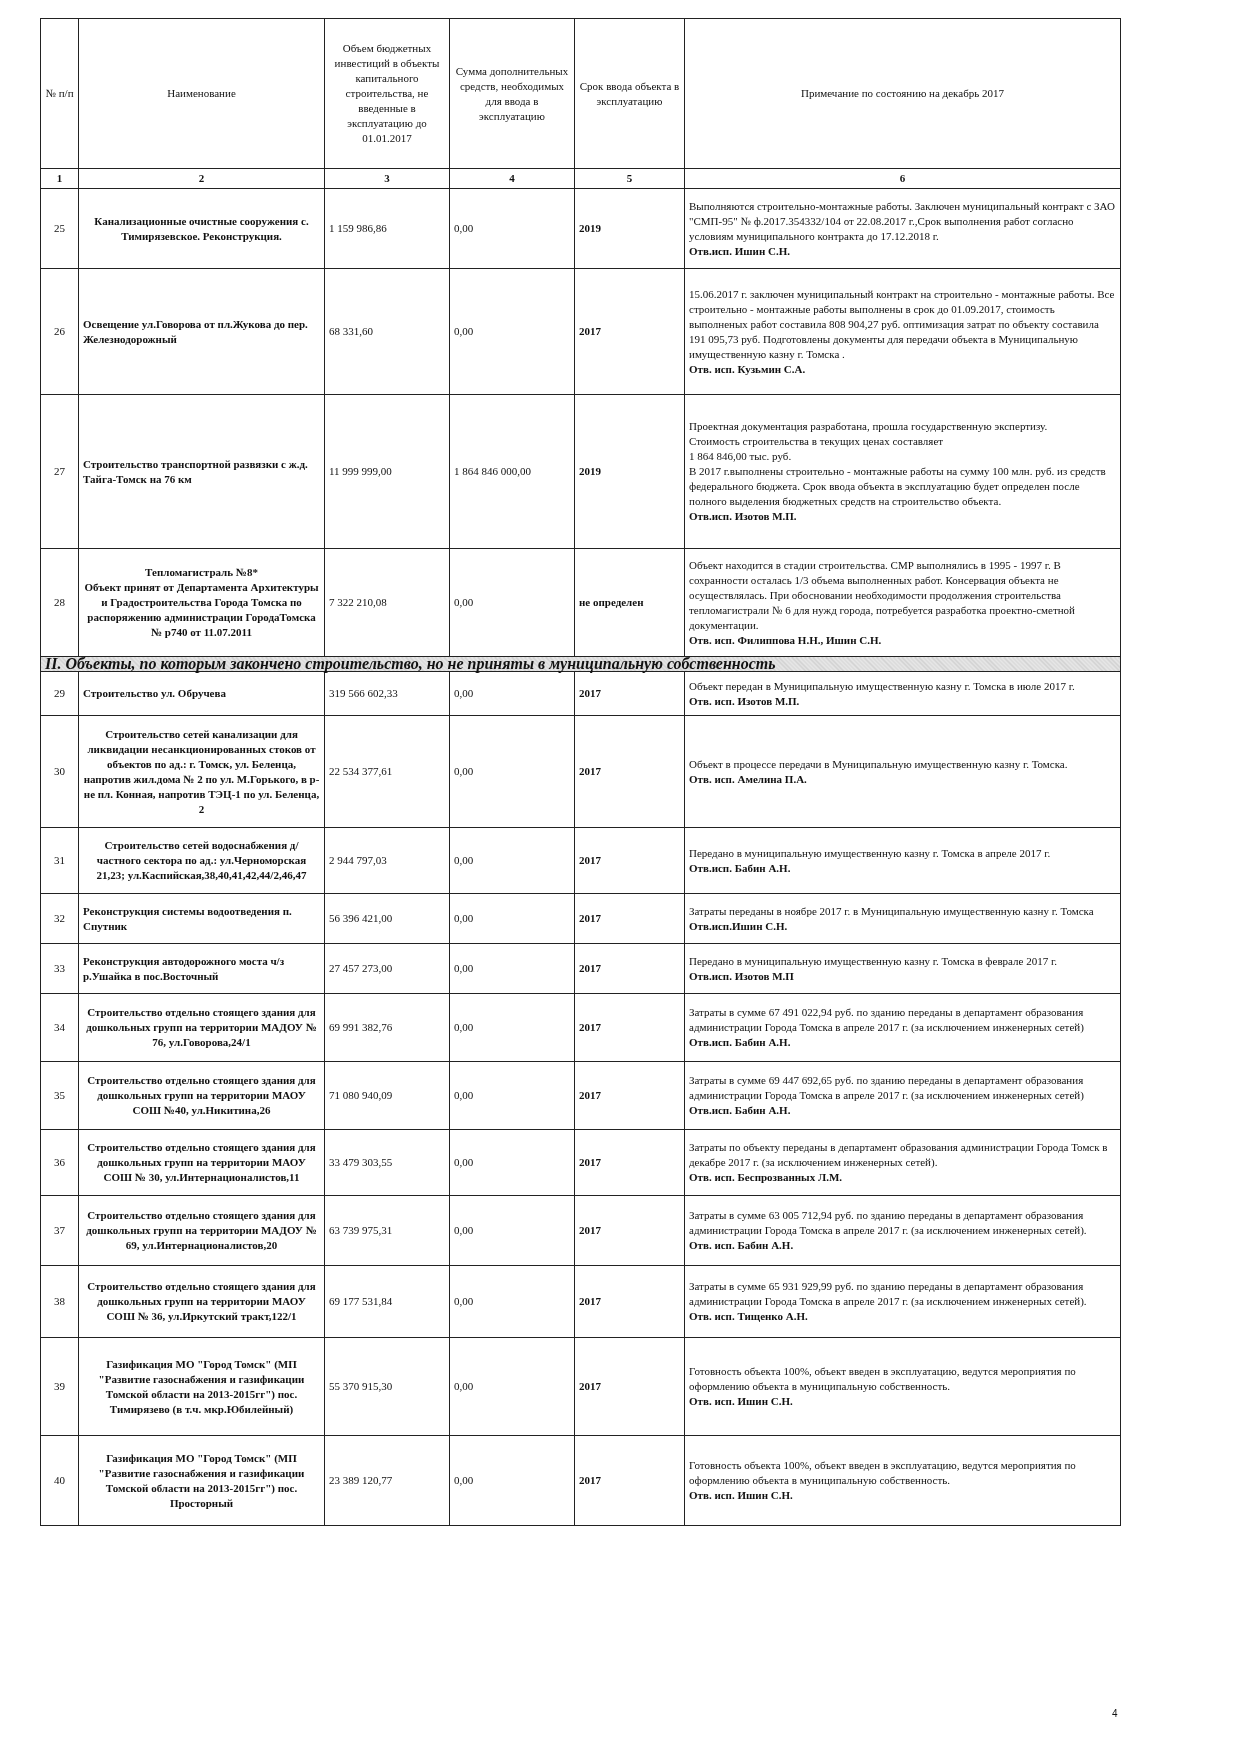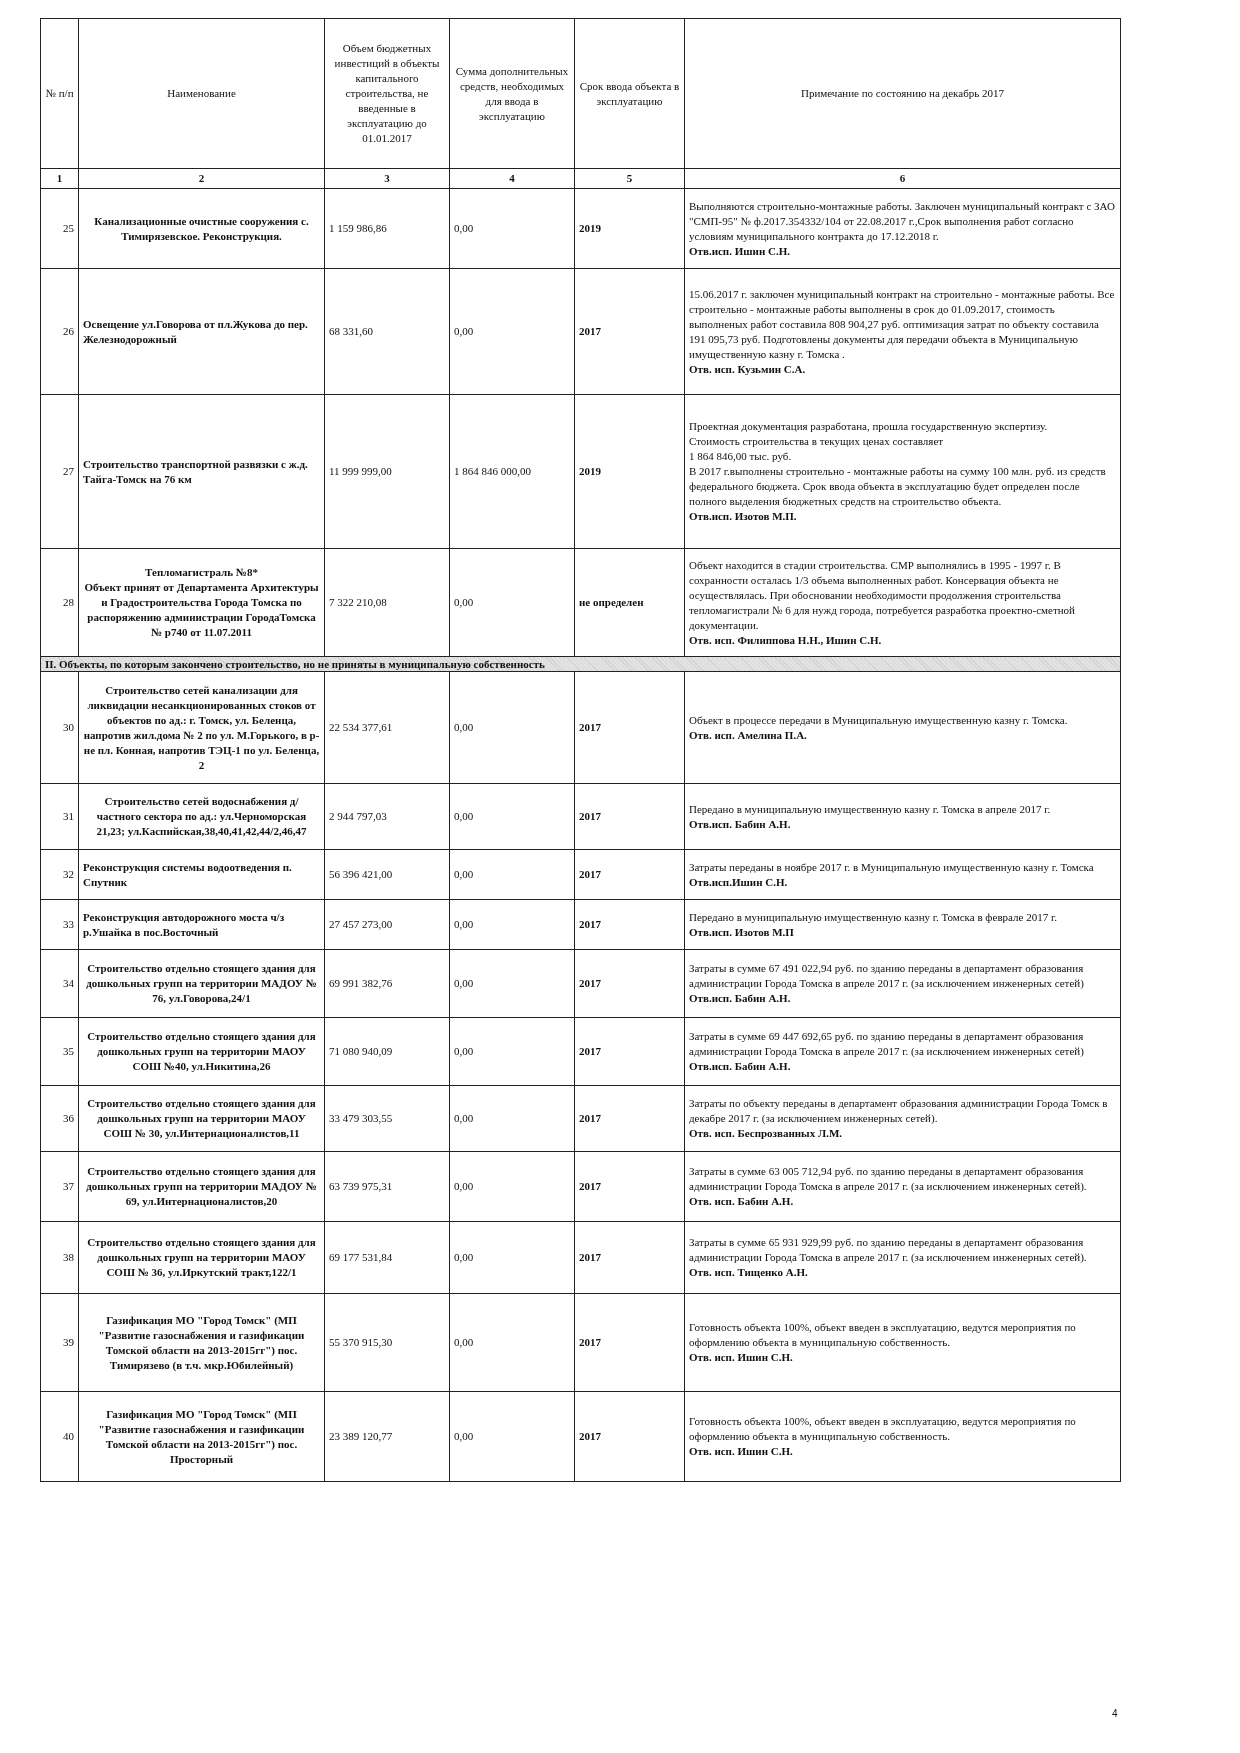--- a/index.html
+++ b/index.html
@@ -8,30 +8,30 @@
   table.doc { position: absolute; left: 40px; top: 18px; width: 1080px;
               border-collapse: collapse; table-layout: fixed; }
   table.doc td, table.doc th { border: 1.3px solid #222; vertical-align: middle; padding: 2px 4px;
               font-size: 11px; line-height: 15px; }
   col.c1 { width: 38px; } col.c2 { width: 246px; } col.c3 { width: 125px; }
   col.c4 { width: 125px; } col.c5 { width: 110px; } col.c6 { width: 436px; }
   th { font-weight: normal; text-align: center; }
   .hdr th { height: 145px; }
   .hdr th.plain { font-weight: normal; }
   .idx td { text-align: center; font-weight: bold; height: 12px; padding: 0; line-height: 12px; }
-  td.num { text-align: right; }
+  td.num { text-align: center; }
   td.name { font-weight: bold; vertical-align: top; }
   td.name.mid { vertical-align: middle; text-align: center; }
   td.money, td.money2, td.year { }
   td.year { font-weight: bold; }
   td.note { vertical-align: top; padding-left: 4px; }
   .resp { font-weight: bold; display: block; }
   .sub { font-weight: bold; display: block; }
   tr.section td { background: repeating-linear-gradient(45deg, #cfcfcf 0 1px, #e6e6e6 1px 3px);
-                  font-weight: bold; font-size: 11px; padding: 0 4px; height: 14px; line-height: 14px; }
+                  font-style: italic; font-weight: bold; font-size: 16px; padding: 0 4px; height: 14px; line-height: 14px; }
   tr.total td { font-weight: bold; height: 16px; }
   .pagenum { position: absolute; left: 1112px; top: 1708px; font-family: "Liberation Sans", sans-serif; font-size: 10px; }
 </style>
 </head>
 <body>
 
 <table class="doc">
   <colgroup>
     <col class="c1">
       <col class="c2">
@@ -97,20 +97,28 @@
       <td class="money2">0,00</td>
       <td class="year">не определен</td>
       <td class="note"><span>Объект находится в стадии строительства. СМР выполнялись в 1995 - 1997 г. В сохранности осталась 1/3 объема выполненных работ. Консервация объекта не осуществлялась. При обосновании необходимости продолжения строительства тепломагистрали № 6 для нужд города, потребуется разработка проектно-сметной документации.</span><span class="resp">Отв. исп. Филиппова Н.Н., Ишин  С.Н.</span></td>
     </tr>
 
 
     <tr class="section">
       <td colspan="6">II. Объекты, по которым закончено строительство, но не приняты в муниципальную собственность</td>
     </tr>
 
+    <tr style="height:44px">
+      <td class="num">29</td>
+      <td class="name">Строительство ул. Обручева</td>
+      <td class="money">319 566 602,33</td>
+      <td class="money2">0,00</td>
+      <td class="year">2017</td>
+      <td class="note"><span>Объект передан в Муниципальную имущественную казну г. Томска в июле 2017 г.</span><span class="resp">Отв. исп. Изотов М.П.</span></td>
+    </tr>
 
     <tr style="height:112px">
       <td class="num">30</td>
       <td class="name mid">Строительство сетей канализации  для ликвидации несанкционированных стоков от объектов по ад.: г. Томск, ул. Беленца, напротив жил.дома № 2 по ул. М.Горького, в р-не пл. Конная, напротив ТЭЦ-1 по ул. Беленца, 2</td>
       <td class="money">22 534 377,61</td>
       <td class="money2">0,00</td>
       <td class="year">2017</td>
       <td class="note"><span>Объект в процессе передачи в Муниципальную имущественную казну г. Томска.</span><span class="resp">Отв. исп. Амелина П.А.</span></td>
     </tr>
 

